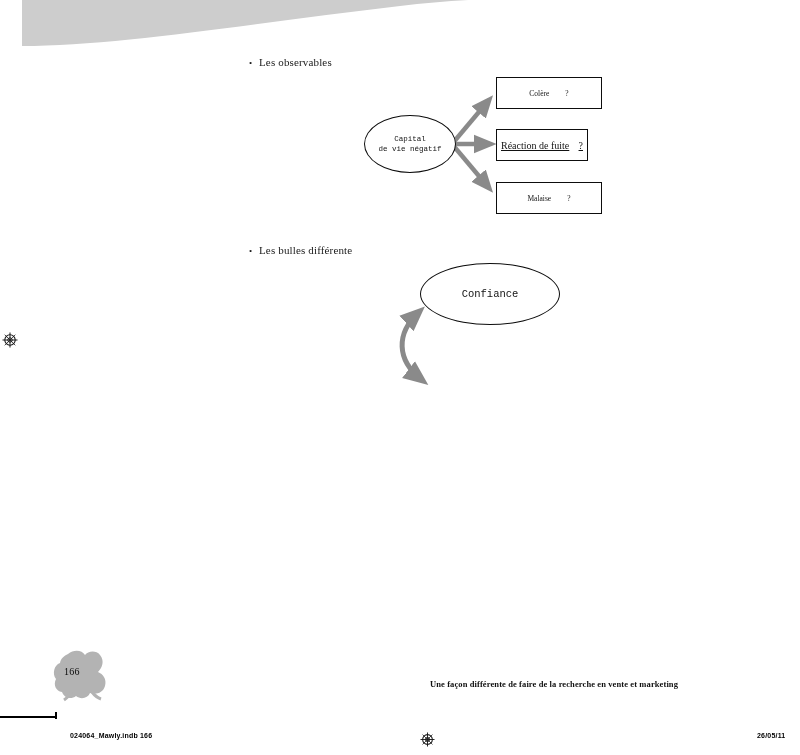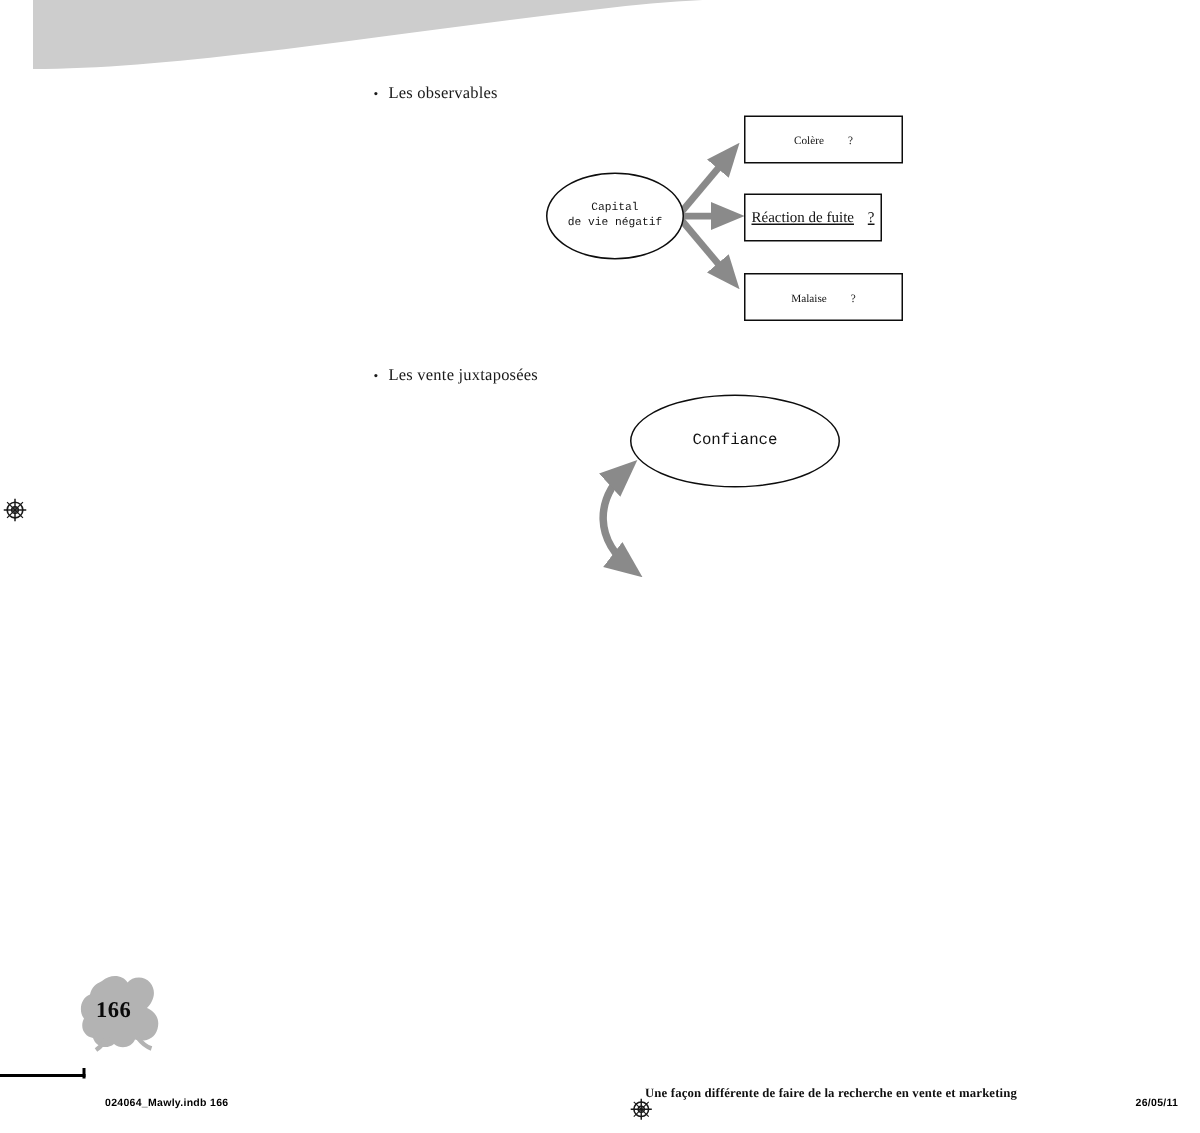--- a/index.html
+++ b/index.html
@@ -101,34 +101,33 @@
   .page-number-wrap {
     position: absolute;
     width: 70px;
     height: 55px;
   }
   .page-number {
     position: absolute;
     left: 12px;
     top: 18px;
     font-family: "Liberation Serif", serif;
-    font-size: 15px;
-    font-weight: bold;
+    font-size: 10px;
+    font-weight: normal;
     color: #0a0a0a;
     letter-spacing: 0.3px;
   }
   .footer-tagline {
     position: absolute;
     font-family: "Liberation Serif", serif;
     font-size: 8.5px;
     font-weight: bold;
     color: #101010;
     white-space: nowrap;
     letter-spacing: 0.1px;
-    margin-top: 44px;
   }
   .bottom-rule {
     position: absolute;
     background: #000000;
   }
   .print-meta {
     position: absolute;
     font-family: "Liberation Sans", sans-serif;
     font-size: 7px;
     font-weight: bold;
@@ -202,21 +201,21 @@
     <div class="node-box" style="left:496px; top:182px; width:106px; height:32px; font-size:7.5px;">
       <span class="box-inner">
         <span>Malaise</span>
         <span class="box-q" style="margin-left:16px;">?</span>
       </span>
     </div>
   </div>
 
   <div class="bullet-line" style="left:249px; top:244px;">
     <span class="bullet-dot">•</span>
-    <span class="bullet-text">Les vente juxtaposées</span>
+    <span class="bullet-text">Les bulles différente</span>
   </div>
 
   <div class="diagram" style="left:0; top:255px; width:800px; height:165px;">
 
     <svg class="arrow-layer" width="800" height="165">
       <defs>
         <marker id="ahead2" markerWidth="5" markerHeight="5" refX="3.4" refY="2.5" orient="auto" markerUnits="strokeWidth">
           <path d="M0,0.4 L5,2.5 L0,4.6 z" fill="#8a8a8a"></path>
         </marker>
         <marker id="ahead2s" markerWidth="5" markerHeight="5" refX="1.6" refY="2.5" orient="auto" markerUnits="strokeWidth">

